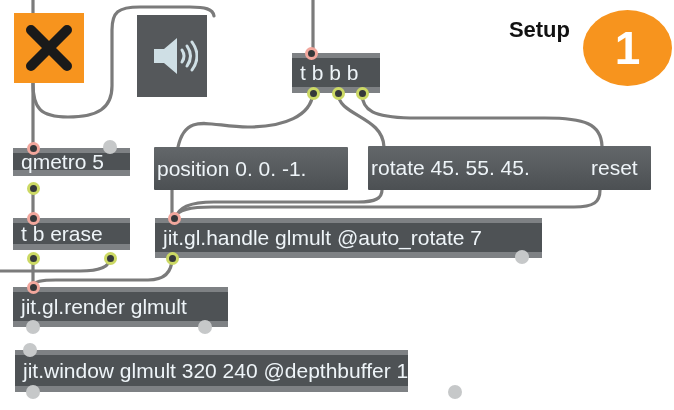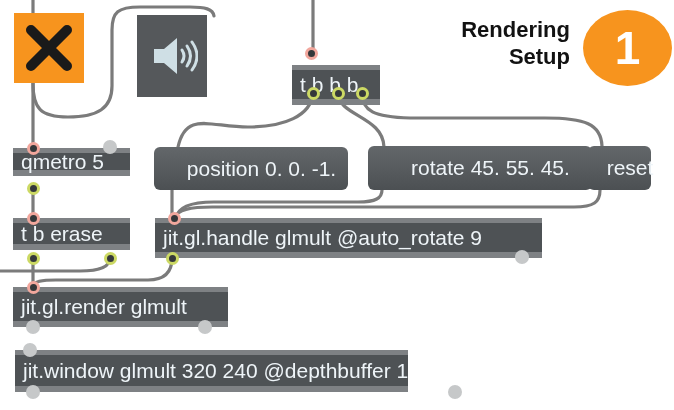--- a/index.html
+++ b/index.html
@@ -3,21 +3,21 @@
 <meta charset="utf-8">
 <style>
   html,body{margin:0;padding:0;background:#ffffff;}
   #canvas{position:relative;width:674px;height:410px;background:#ffffff;overflow:hidden;
           font-family:"Liberation Sans", sans-serif;}
   #cords{position:absolute;left:0;top:0;z-index:1;}
   .box{position:absolute;z-index:2;box-sizing:border-box;color:#eef4f8;
        font-size:21px;display:flex;align-items:center;white-space:nowrap;}
   .objbox{background:#4e5255;border-top:5px solid #7e8184;border-bottom:6px solid #7e8184;
           padding-left:8px;}
-  .msgbox{background:linear-gradient(#63676a,#4c5053);border-radius:6px;padding-left:21px;justify-content:center;}
+  .msgbox{background:linear-gradient(#63676a,#4c5053);border-radius:1px;padding-left:3px;}
   .port{position:absolute;z-index:3;border-radius:50%;box-sizing:border-box;}
   .ring{width:13px;height:13px;background:#35383a;border:3px solid #ccd964;}
   .ring.inlet{border-color:#f2a79d;}
   .dot{width:14px;height:14px;background:#c6c8c9;}
   #toggle{position:absolute;left:14px;top:13px;width:70px;height:70px;background:#f7941e;z-index:2;}
   #speaker{position:absolute;left:137px;top:15px;width:70px;height:82px;background:#55585b;z-index:2;
            display:flex;align-items:center;justify-content:center;}
   #heading{position:absolute;left:390px;top:16px;width:180px;text-align:right;z-index:2;
            color:#121212;font-size:22px;font-weight:bold;line-height:27px;}
   #badge{position:absolute;left:583px;top:10px;width:89px;height:76px;background:#f7941e;
@@ -55,28 +55,27 @@
   <div id="speaker">
     <svg width="52" height="52" viewBox="0 0 52 52">
       <path d="M8,19 h10 l13,-11 v36 l-13,-11 h-10 z" fill="#cfdfe5"></path>
       <path d="M36,20 q4,6 0,12" stroke="#cfdfe5" stroke-width="3" fill="none" stroke-linecap="round"></path>
       <path d="M41,16 q7,10 0,20" stroke="#cfdfe5" stroke-width="3" fill="none" stroke-linecap="round"></path>
       <path d="M46,12 q10,14 0,28" stroke="#cfdfe5" stroke-width="3" fill="none" stroke-linecap="round"></path>
     </svg>
   </div>
 
   <div id="heading">
-    <div>Rendering</div>
     <div>Setup</div>
   </div>
   <div id="badge">
     <span>1</span>
   </div>
 
-  <div class="box objbox" style="left:292px;top:53px;width:88px;height:40px;margin-top:12px;">
+  <div class="box objbox" style="left:292px;top:53px;width:88px;height:40px;">
     <span>t b b b</span>
   </div>
 
   <div class="box objbox" style="left:13px;top:148px;width:117px;height:28px;">
     <span>qmetro 5</span>
   </div>
 
   <div class="box msgbox" style="left:154px;top:147px;width:194px;height:43px;">
     <span>position 0. 0. -1.</span>
   </div>
@@ -87,21 +86,21 @@
 
   <div class="box msgbox" style="left:588px;top:146px;width:63px;height:44px;">
     <span>reset</span>
   </div>
 
   <div class="box objbox" style="left:13px;top:218px;width:117px;height:32px;">
     <span>t b erase</span>
   </div>
 
   <div class="box objbox" style="left:155px;top:218px;width:387px;height:40px;">
-    <span>jit.gl.handle glmult @auto_rotate 9</span>
+    <span>jit.gl.handle glmult @auto_rotate 7</span>
   </div>
 
   <div class="box objbox" style="left:13px;top:287px;width:215px;height:40px;">
     <span>jit.gl.render glmult</span>
   </div>
 
   <div class="box objbox" style="left:15px;top:350px;width:393px;height:42px;">
     <span>jit.window glmult 320 240 @depthbuffer 1</span>
   </div>
 

